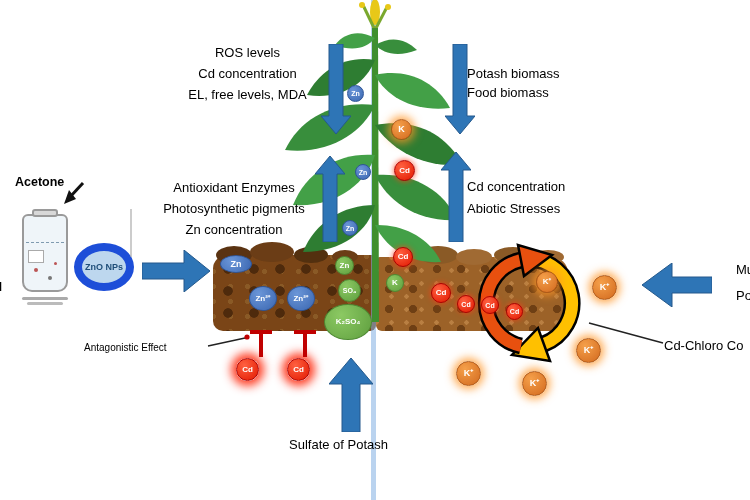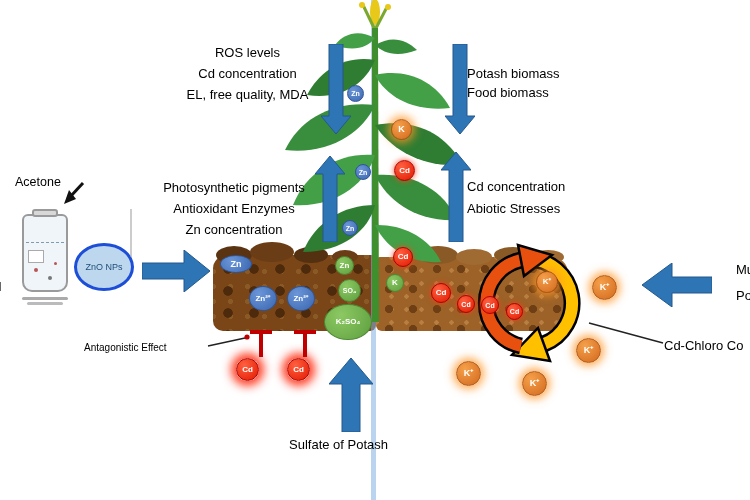--- a/index.html
+++ b/index.html
@@ -1,21 +1,21 @@
 <!DOCTYPE html>
 <html><head>
 <meta charset="utf-8">
 <style>
   *{margin:0;padding:0;box-sizing:border-box}
   html,body{background:#fff;font-family:"Liberation Sans",sans-serif}
   #canvas{position:relative;width:750px;height:500px;background:#fff;overflow:hidden}
 
   .txt{position:absolute;color:#000;font-size:13px;line-height:21px;z-index:9;white-space:nowrap}
   .center{text-align:center}
-  .bold{font-weight:400}
+  .bold{font-weight:700}
 
   .soil{position:absolute;z-index:2}
   .soil-left{left:213px;top:255px;width:163px;height:76px;border-radius:14px 4px 6px 10px;
     background-color:#7a4517;
     background-image:radial-gradient(circle,#4e2a0c 26%,rgba(0,0,0,0) 30%),radial-gradient(circle,#8a5a26 20%,rgba(0,0,0,0) 24%);
     background-size:26px 22px,17px 15px;background-position:2px 3px,9px 9px}
   .soil-right{left:376px;top:257px;width:192px;height:74px;border-radius:4px 16px 18px 6px;
     background-color:#9c6228;
     background-image:radial-gradient(circle,#6e3f14 24%,rgba(0,0,0,0) 28%),radial-gradient(circle,#b97f42 20%,rgba(0,0,0,0) 24%);
     background-size:24px 20px,15px 13px;background-position:1px 2px,8px 7px}
@@ -39,22 +39,22 @@
   .tbar::before{content:"";position:absolute;left:0;top:0;width:22px;height:4px;background:#c00000}
   .tbar::after{content:"";position:absolute;left:9px;top:0;width:4px;height:27px;background:#c00000}
 
   .jar{position:absolute;left:22px;top:214px;width:46px;height:78px;border:2px solid #9a9a9a;border-radius:6px 6px 10px 10px;background:rgba(231,239,246,.65);z-index:6}
   .jar-lid{position:absolute;left:8px;top:-7px;width:26px;height:8px;background:#d8d8d8;border:2px solid #9a9a9a;border-radius:3px}
   .jar-level{position:absolute;left:2px;top:26px;width:38px;border-top:1px dashed #7f9bb0}
   .jar-label{position:absolute;left:4px;top:34px;width:16px;height:13px;background:#fff;border:1px solid #aaa}
   .jar-dot{position:absolute;border-radius:50%}
   .cap{position:absolute;background:#aaa;z-index:6;border-radius:2px}
 
-  .blob{position:absolute;left:74px;top:243px;width:60px;height:48px;background:#bdd7ee;border:3px solid #1d4ed8;border-radius:50%;z-index:6;
-    display:flex;align-items:center;justify-content:center;text-align:center;color:#1f4e79;font-size:9px;font-weight:400;line-height:1.15}
+  .blob{position:absolute;left:74px;top:243px;width:60px;height:48px;background:#bdd7ee;border:8px solid #1d4ed8;border-radius:50%;z-index:6;
+    display:flex;align-items:center;justify-content:center;text-align:center;color:#1f4e79;font-size:9px;font-weight:700;line-height:1.15}
 
   .overlay{position:absolute;left:0;top:0;z-index:8;pointer-events:none}
 </style>
 </head>
 <body>
 
 <div id="canvas">
 
   <div class="soil soil-left"></div>
   <div class="soil soil-right"></div>
@@ -169,31 +169,31 @@
     <circle cx="247" cy="337" r="2.6" fill="#c00000"></circle>
     <line x1="589" y1="323" x2="663" y2="343" stroke="#222" stroke-width="1.4"></line>
     <line x1="83" y1="183" x2="70" y2="197" stroke="#111" stroke-width="3"></line>
     <polygon points="64,204 76,199 69,190" fill="#111"></polygon>
     <line x1="131" y1="209" x2="131" y2="257" stroke="#aaa" stroke-width="1.2"></line>
   </svg>
 
   <div class="txt center" style="left:160px;top:42px;width:175px">
     <div>ROS levels</div>
     <div>Cd concentration</div>
-    <div>EL, free quality, MDA</div>
+    <div>EL, free levels, MDA</div>
   </div>
 
   <div class="txt" style="left:467px;top:64px;line-height:19px">
     <div>Potash biomass</div>
     <div>Food biomass</div>
   </div>
 
   <div class="txt center" style="left:148px;top:177px;width:172px">
+    <div>Antioxidant Enzymes</div>
     <div>Photosynthetic pigments</div>
-    <div>Antioxidant Enzymes</div>
     <div>Zn concentration</div>
   </div>
 
   <div class="txt" style="left:467px;top:176px;line-height:22px">
     <div>Cd concentration</div>
     <div>Abiotic Stresses</div>
   </div>
 
   <div class="txt bold" style="left:15px;top:172px;font-size:12.5px">Acetone</div>
   <div class="txt" style="left:84px;top:337px;font-size:10px">Antagonistic Effect</div>

